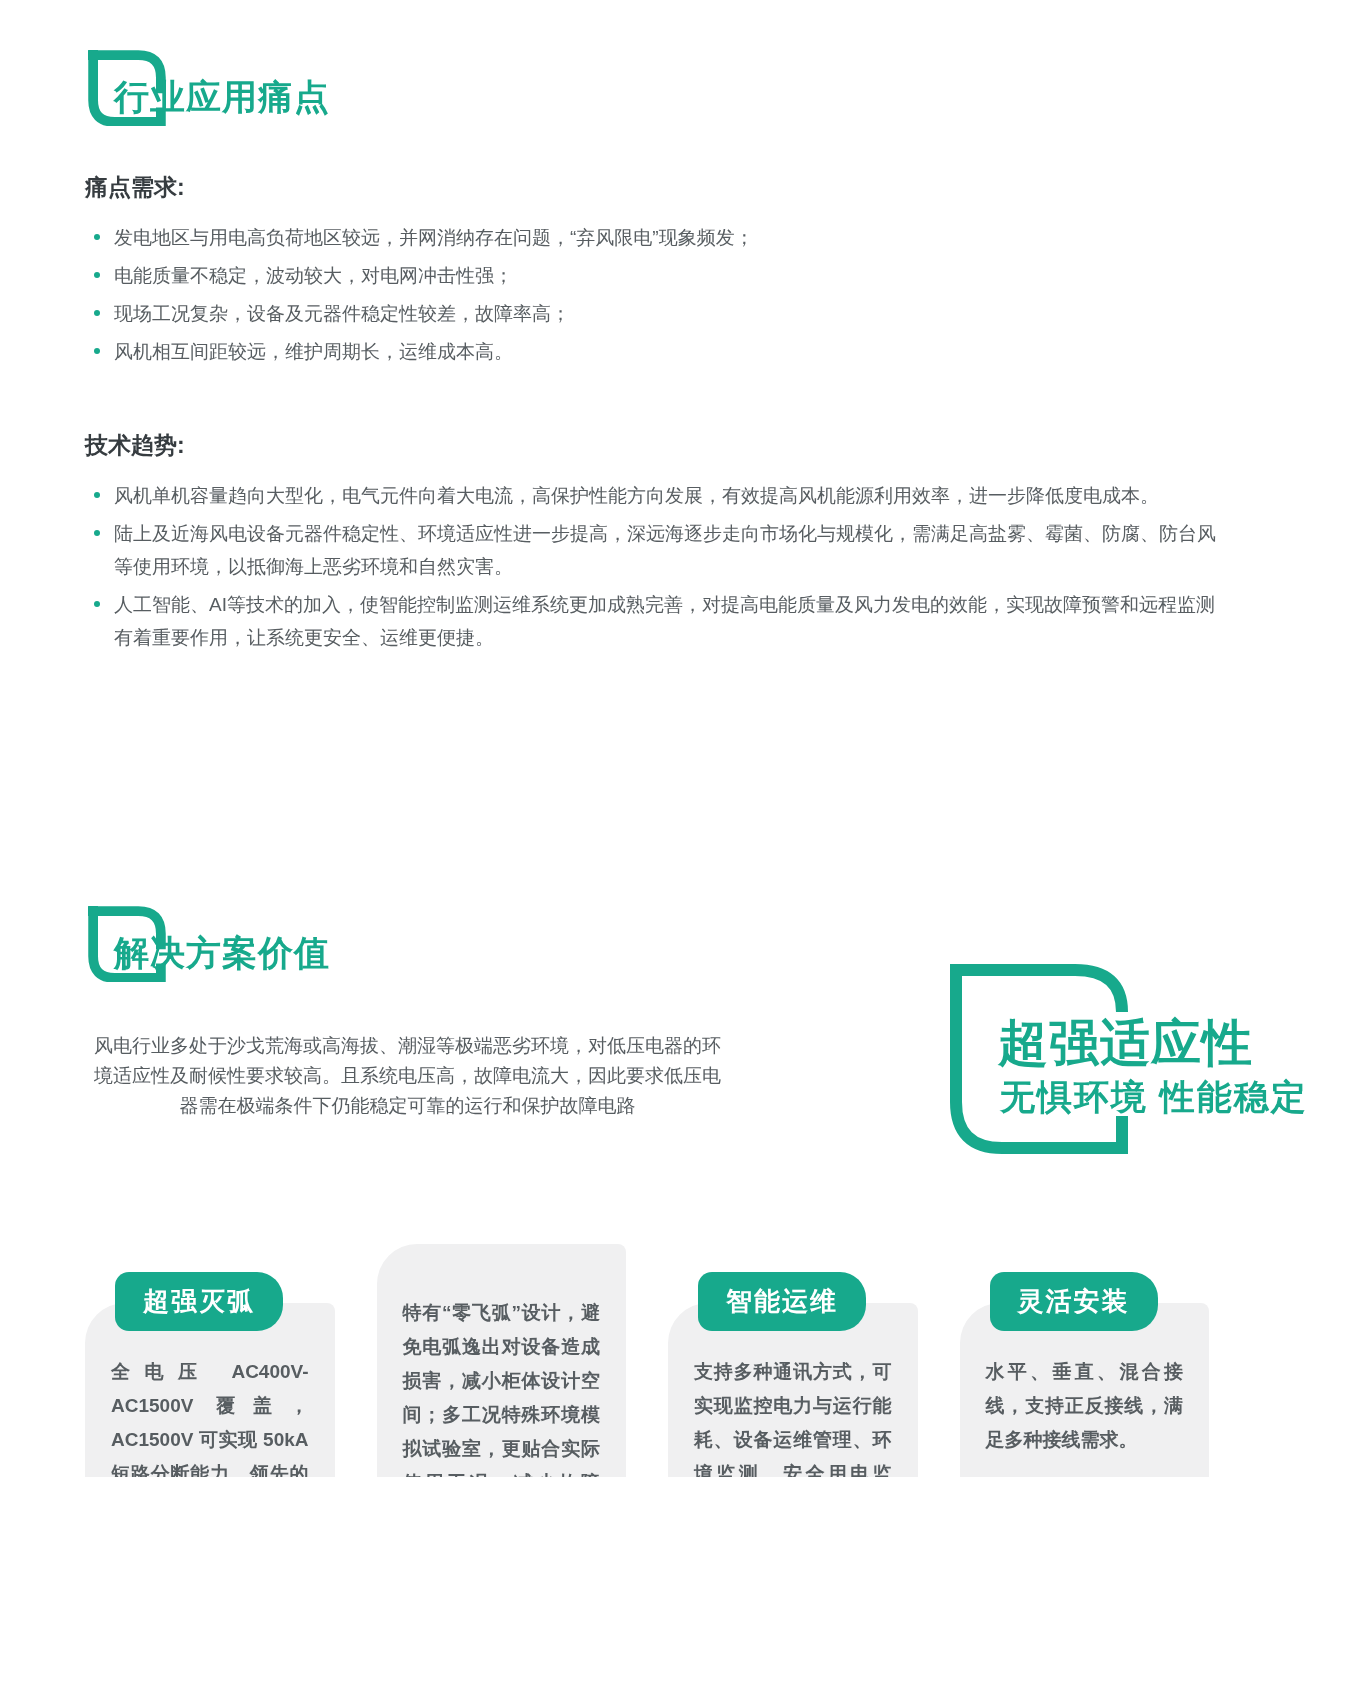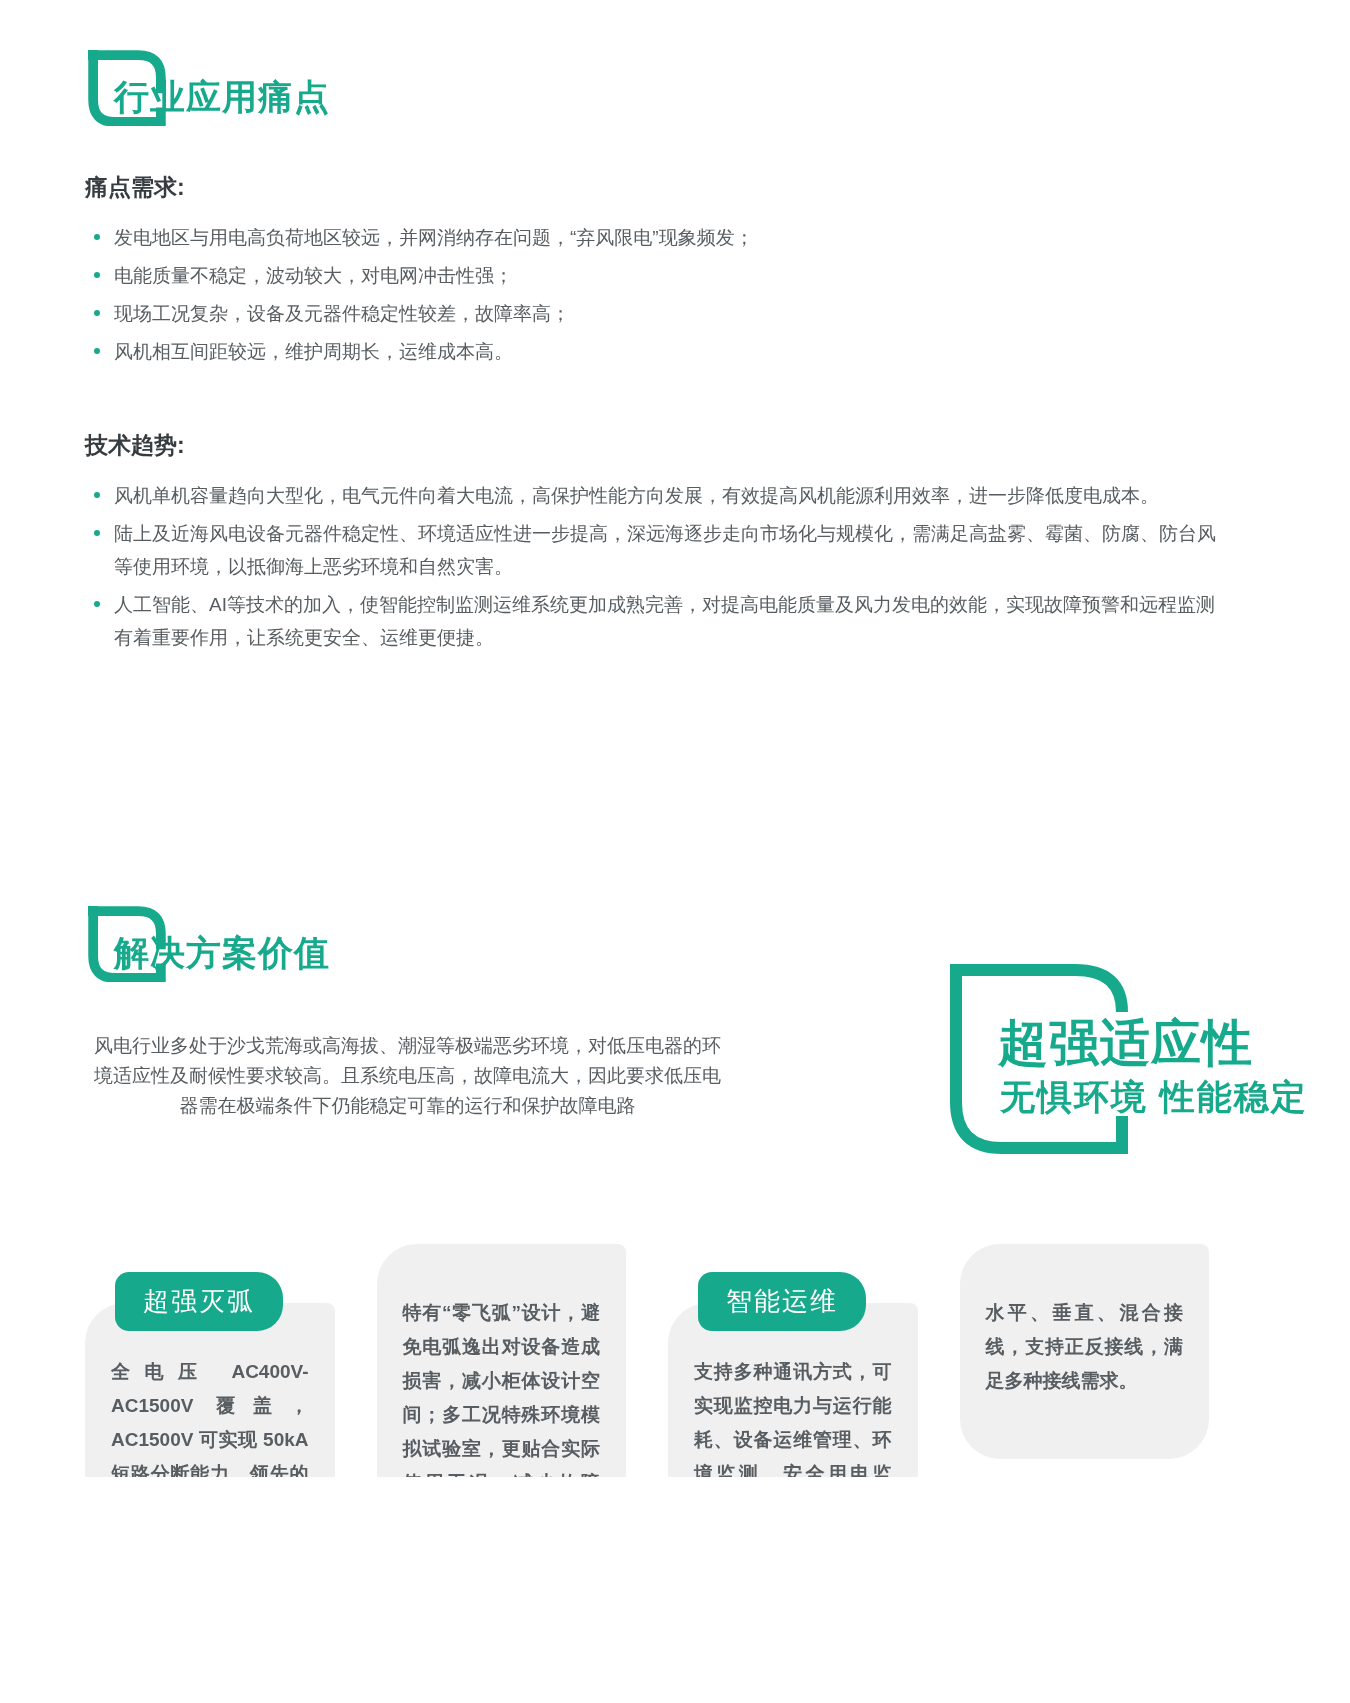--- a/index.html
+++ b/index.html
@@ -29,21 +29,21 @@
   .feature .bracket-big { position:absolute; left:0; top:4px; width:178px; height:192px; color:var(--teal); }
   .feature-title { position:absolute; left:48px; top:50px; font-size:50px; font-weight:700;
     color:var(--teal); white-space:nowrap; letter-spacing:1px; z-index:2; }
   .feature-sub { position:absolute; left:50px; top:114px; font-size:35px; font-weight:700;
     color:var(--teal); white-space:nowrap; letter-spacing:2px; z-index:2; }
 
   
   .cards-row { position:absolute; left:85px; top:1272px; width:1124px; display:flex; gap:42px; align-items:flex-start; }
   .card { flex:1; min-width:0; }
   .card-badge { display:inline-block; position:relative; z-index:2; margin-left:30px;
-    background:var(--teal); color:var(--badge_text); font-size:26px; font-weight:400;
+    background:var(--teal); color:var(--badge_text); font-size:26px; font-weight:700;
     letter-spacing:2px; padding:12px 28px; border-radius:14px 26px 26px 14px; }
   .card-body { margin-top:-28px; background:var(--card_bg); border-radius:40px 8px 40px 40px;
     padding:52px 26px 28px; min-height:215px; font-size:19px; line-height:34px;
     color:var(--body_text); text-align:justify;font-weight:bold; }
 </style>
 </head>
 <body>
 
 <div class="page">
 
@@ -99,17 +99,18 @@
       <div class="card-body">全电压 AC400V-AC1500V 覆盖，AC1500V 可实现 50kA 短路分断能力，领先的气流加速跑弧道以及电弧调控技术，更快熄灭高电压电弧。</div>
     </div>
     <div class="card">
       <div class="card-body">特有“零飞弧”设计，避免电弧逸出对设备造成损害，减小柜体设计空间；多工况特殊环境模拟试验室，更贴合实际使用工况，减少故障率，产品运行更稳定。</div>
     </div>
     <div class="card">
       <div class="card-badge">智能运维</div>
       <div class="card-body">支持多种通讯方式，可实现监控电力与运行能耗、设备运维管理、环境监测、安全用电监测、设备 AI 智能诊断等。</div>
     </div>
     <div class="card">
+      <div class="card-badge">灵活安装</div>
       <div class="card-body">水平、垂直、混合接线，支持正反接线，满足多种接线需求。</div>
     </div>
   </div>
 
 </div>
 
 </body></html>

